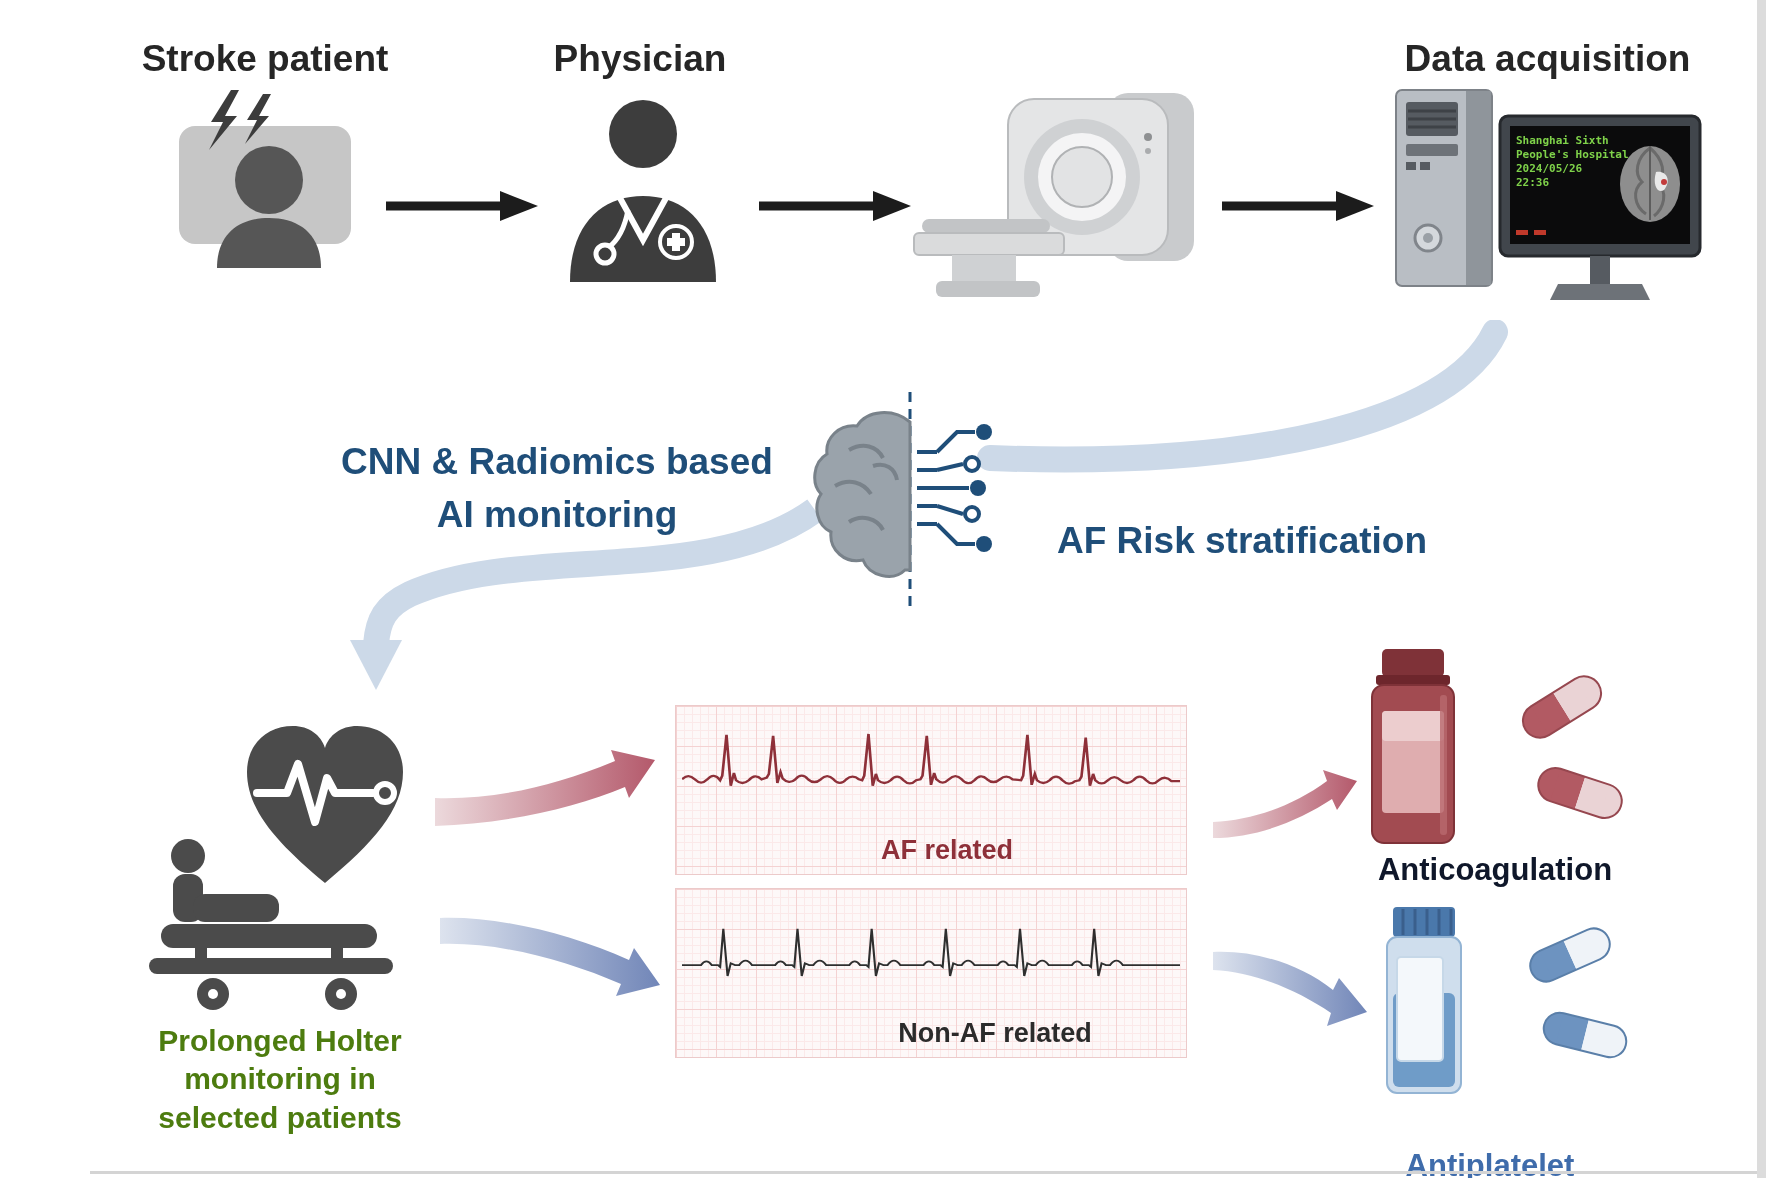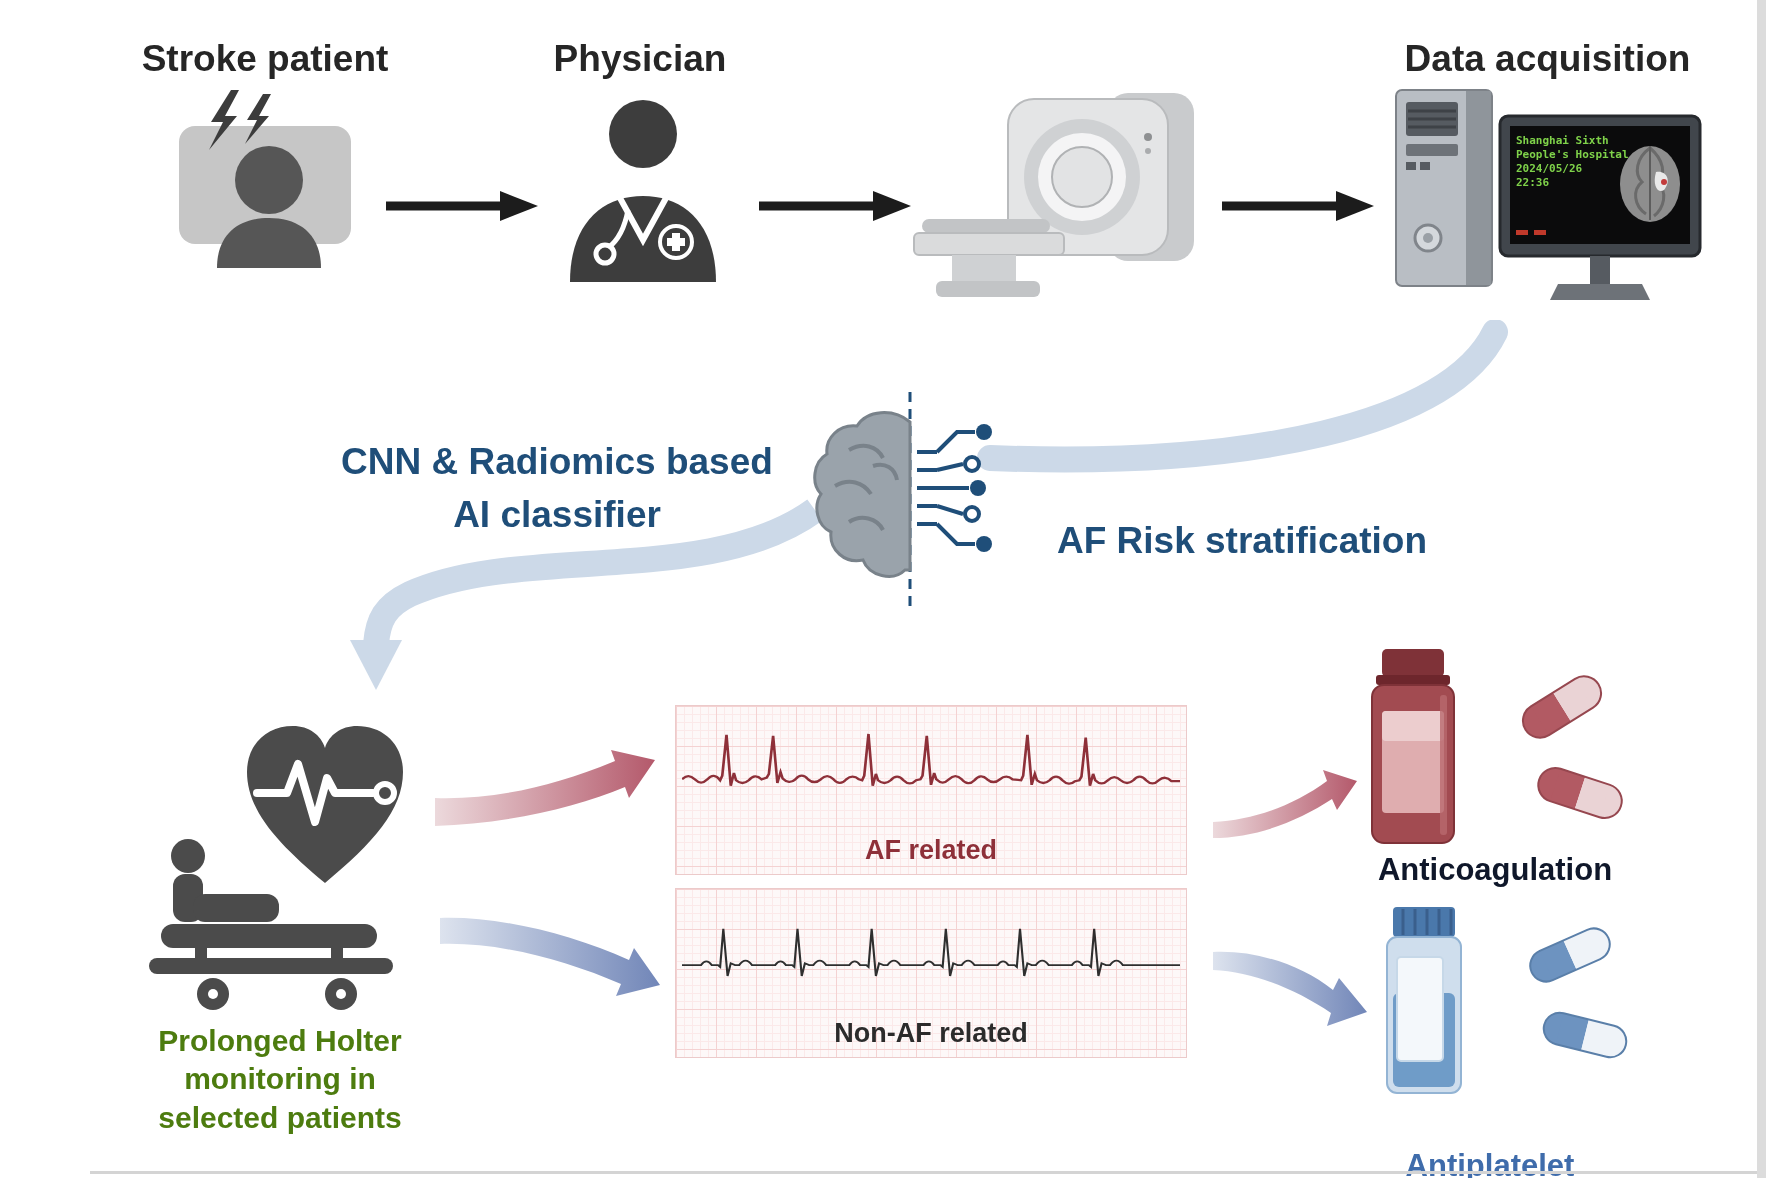--- a/index.html
+++ b/index.html
@@ -13,23 +13,23 @@
   .treat-label.red{color:#0f172a;}
   .treat-label.blue{color:#3f6cab;}
   .ecgbox{position:absolute;width:510px;height:168px;background-color:#fdf8f8;border:1px solid #eccaca;
     background-image:
       linear-gradient(#f4d2d2 1px, transparent 1px),
       linear-gradient(90deg,#f4d2d2 1px, transparent 1px),
       linear-gradient(#fbe9e9 1px, transparent 1px),
       linear-gradient(90deg,#fbe9e9 1px, transparent 1px);
     background-size:40px 40px,40px 40px,8px 8px,8px 8px;}
   .ecgbox svg{position:absolute;left:6px;top:8px;width:498px;height:118px;}
-  .ecglabel{position:absolute;bottom:8px;left:0;width:100%;text-align:center;font-weight:700;font-size:27px;}
+  .ecglabel{position:absolute;bottom:8px;left:0;width:100%;text-align:center;font-weight:700;font-size:27px;padding-left:16px;}
   .ecglabel.red{color:#8e3039;}
-  .ecglabel.dark{color:#2b2b2b;}
+  .ecglabel.dark{color:#2b2b2b;margin-left:48px;}
   svg{display:block;}
 </style>
 </head>
 <body>
 
 <div class="canvas">
 
   <div class="step-label" style="left:120px;width:290px">Stroke patient</div>
   <div class="step-label" style="left:500px;width:280px">Physician</div>
   <div class="step-label" style="left:1380px;width:335px">Data acquisition</div>
@@ -170,21 +170,21 @@
       <circle cx="179" cy="40" r="8" fill="#1f4e79"></circle>
       <circle cx="167" cy="72" r="7" fill="none" stroke="#1f4e79" stroke-width="4"></circle>
       <circle cx="173" cy="96" r="8" fill="#1f4e79"></circle>
       <circle cx="167" cy="122" r="7" fill="none" stroke="#1f4e79" stroke-width="4"></circle>
       <circle cx="179" cy="152" r="8" fill="#1f4e79"></circle>
     </svg>
   </div>
 
   <div class="navy-heading" style="left:277px;top:436px;width:560px">
     <div>CNN &amp; Radiomics based</div>
-    <div>AI classifier</div>
+    <div>AI monitoring</div>
   </div>
 
   <div class="navy-heading" style="left:992px;top:515px;width:500px">AF Risk stratification</div>
 
   <div class="abs" style="left:135px;top:688px;width:300px;height:330px">
     <svg width="300" height="330" viewBox="0 0 300 330">
       <g>
         <path d="M190,195 C142,155 112,122 112,84 C112,56 132,38 158,38 C174,38 186,47 190,60 C194,47 206,38 222,38 C248,38 268,56 268,84 C268,122 238,155 190,195 Z" fill="#4b4b4b"></path>
         <polyline points="122,105 152,105 163,76 180,134 192,90 200,105 238,105" fill="none" stroke="#ffffff" stroke-width="8" stroke-linejoin="round" stroke-linecap="round"></polyline>
         <circle cx="250" cy="105" r="9" fill="none" stroke="#ffffff" stroke-width="6"></circle>

